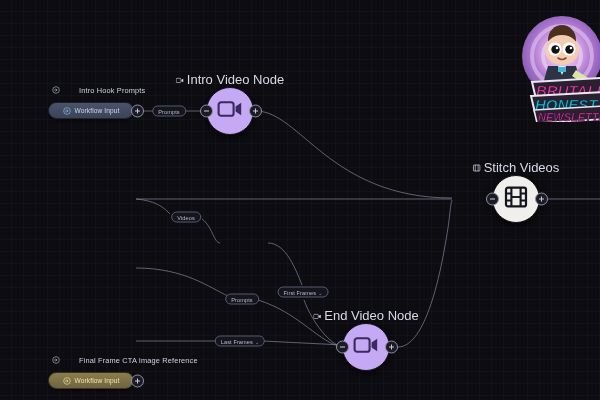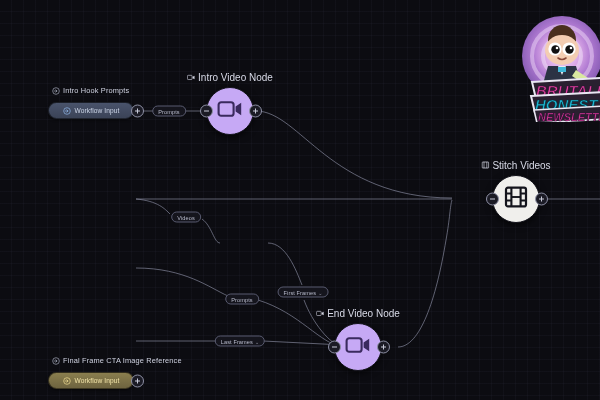--- a/index.html
+++ b/index.html
@@ -19,40 +19,40 @@
     background-position:-1px -1px;
   }
   #edges{position:absolute;inset:0;width:600px;height:400px;pointer-events:none;}
   .edge{fill:none;stroke:#8d8fa6;stroke-width:0.9;opacity:.72;}
 
   
   .inode{position:absolute;}
   .inode-title{
     position:absolute;left:4px;top:-16px;
     font-size:7.4px;color:#cfd2e0;letter-spacing:.15px;white-space:nowrap;
-    display:flex;align-items:flex-end;gap:3px;
+    display:flex;align-items:flex-start;gap:19px;
   }
   .inode-title svg{display:block;}
   .pill{
     width:86px;height:17px;border-radius:8.5px;
     display:flex;align-items:center;justify-content:center;gap:4px;
     box-sizing:border-box;border:1px solid rgba(0,0,0,.55);
     box-shadow:0 1px 3px rgba(0,0,0,.6);
   }
   .pill span{font-size:6.6px;letter-spacing:.1px;white-space:nowrap;}
   .pill.blue{background:linear-gradient(180deg,#49536b,#3b4357);}
   .pill.blue span{color:#cdd6e8;}
   .pill.gold{background:linear-gradient(180deg,#8a7e4e,#6e6440);}
   .pill.gold span{color:#f2e4a8;}
 
   
   .cnode{position:absolute;}
   .cnode-title{
     position:absolute;top:-15px;left:50%;transform:translateX(-50%);
-    font-size:10px;color:#d7d9e6;white-space:nowrap;
+    font-size:13px;color:#d7d9e6;white-space:nowrap;
     display:flex;align-items:flex-start;gap:3px;
   }
   .disc{
     width:48px;height:48px;border-radius:50%;
     display:flex;align-items:center;justify-content:center;
     box-sizing:border-box;
     border:1.6px solid #14141c;
     box-shadow:0 2px 7px rgba(0,0,0,.7);
   }
   .disc.purple{background:#c6a9f5;}
@@ -217,21 +217,21 @@
     </div>
     <div class="port" style="left:-6px;">
         <i class="h"></i>
       </div>
     <div class="port" style="left:43px;">
         <i class="h"></i>
         <i class="v"></i>
       </div>
   </div>
 
-  <div class="cnode" style="left:334px;top:323px;">
+  <div class="cnode" style="left:342px;top:323px;">
     <div class="cnode-title">
       <span>
         <svg width="8" height="7" viewBox="0 0 18 13">
             <rect x="0.8" y="1.6" width="10.5" height="9.5" rx="1.8" fill="none" stroke="#d7d9e6" stroke-width="1.4"></rect>
             <path d="M12.6 5l4.2-2.6v8.2L12.6 8z" fill="#d7d9e6"></path>
           </svg>
       </span>
       <span>End Video Node</span>
     </div>
     <div class="disc purple">

